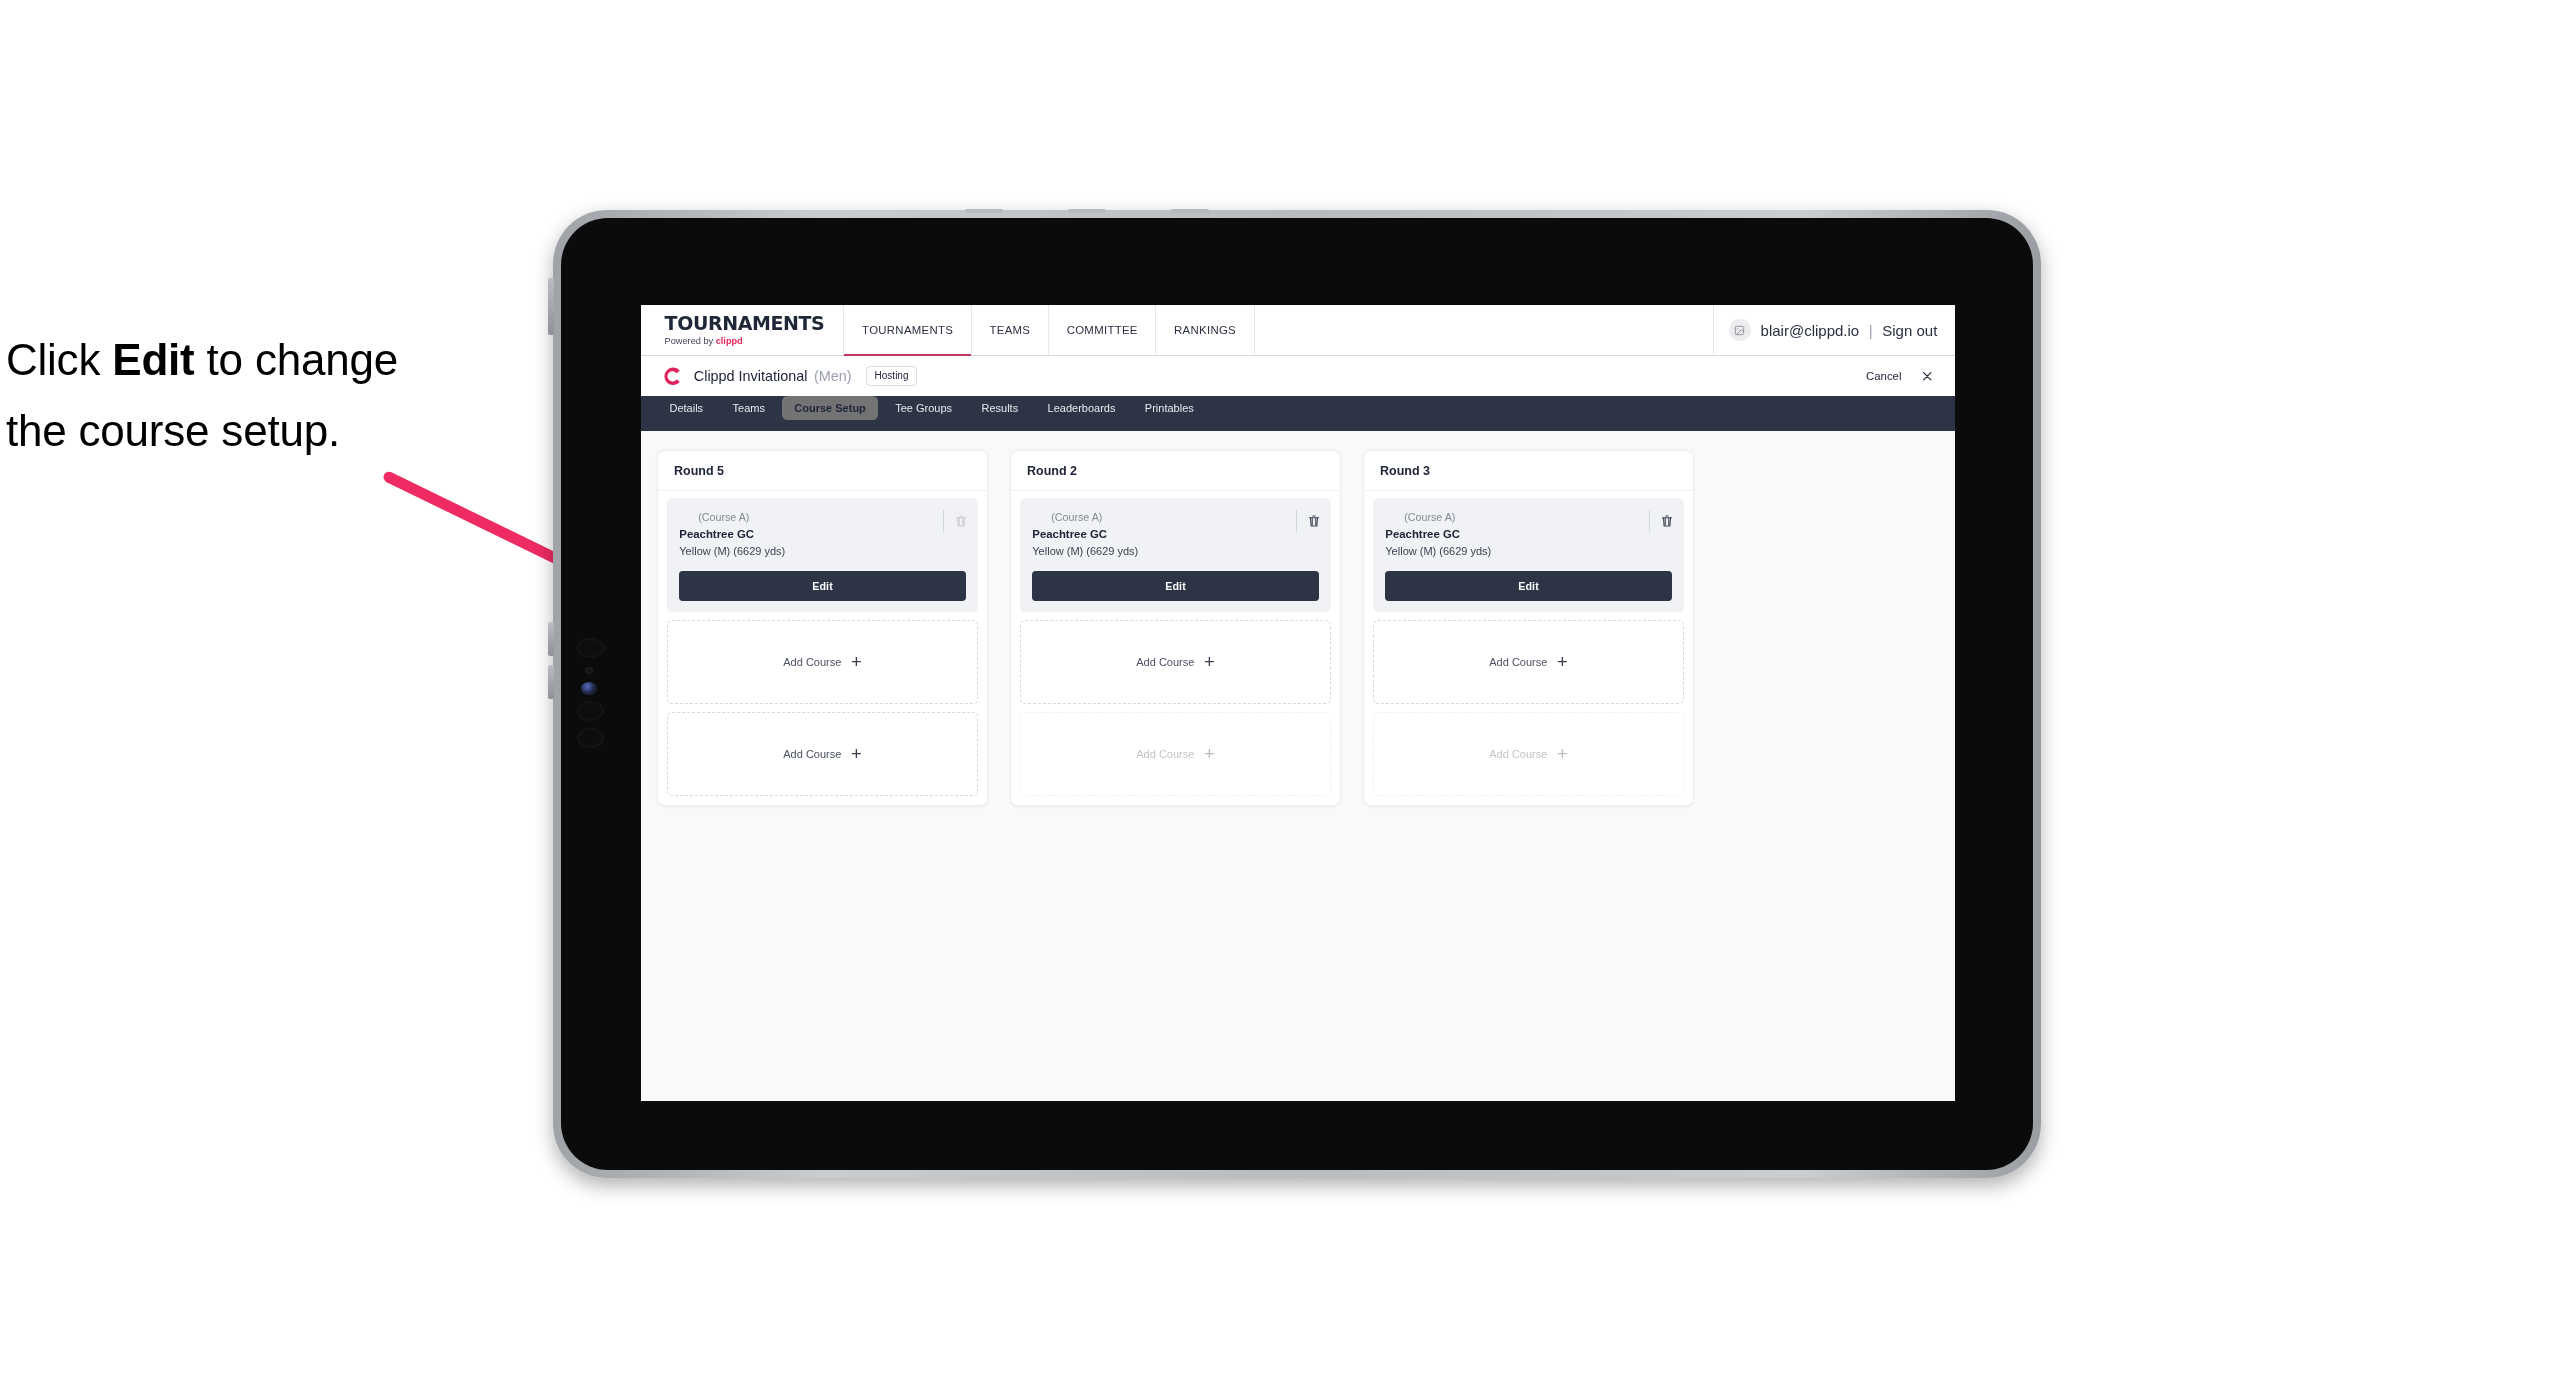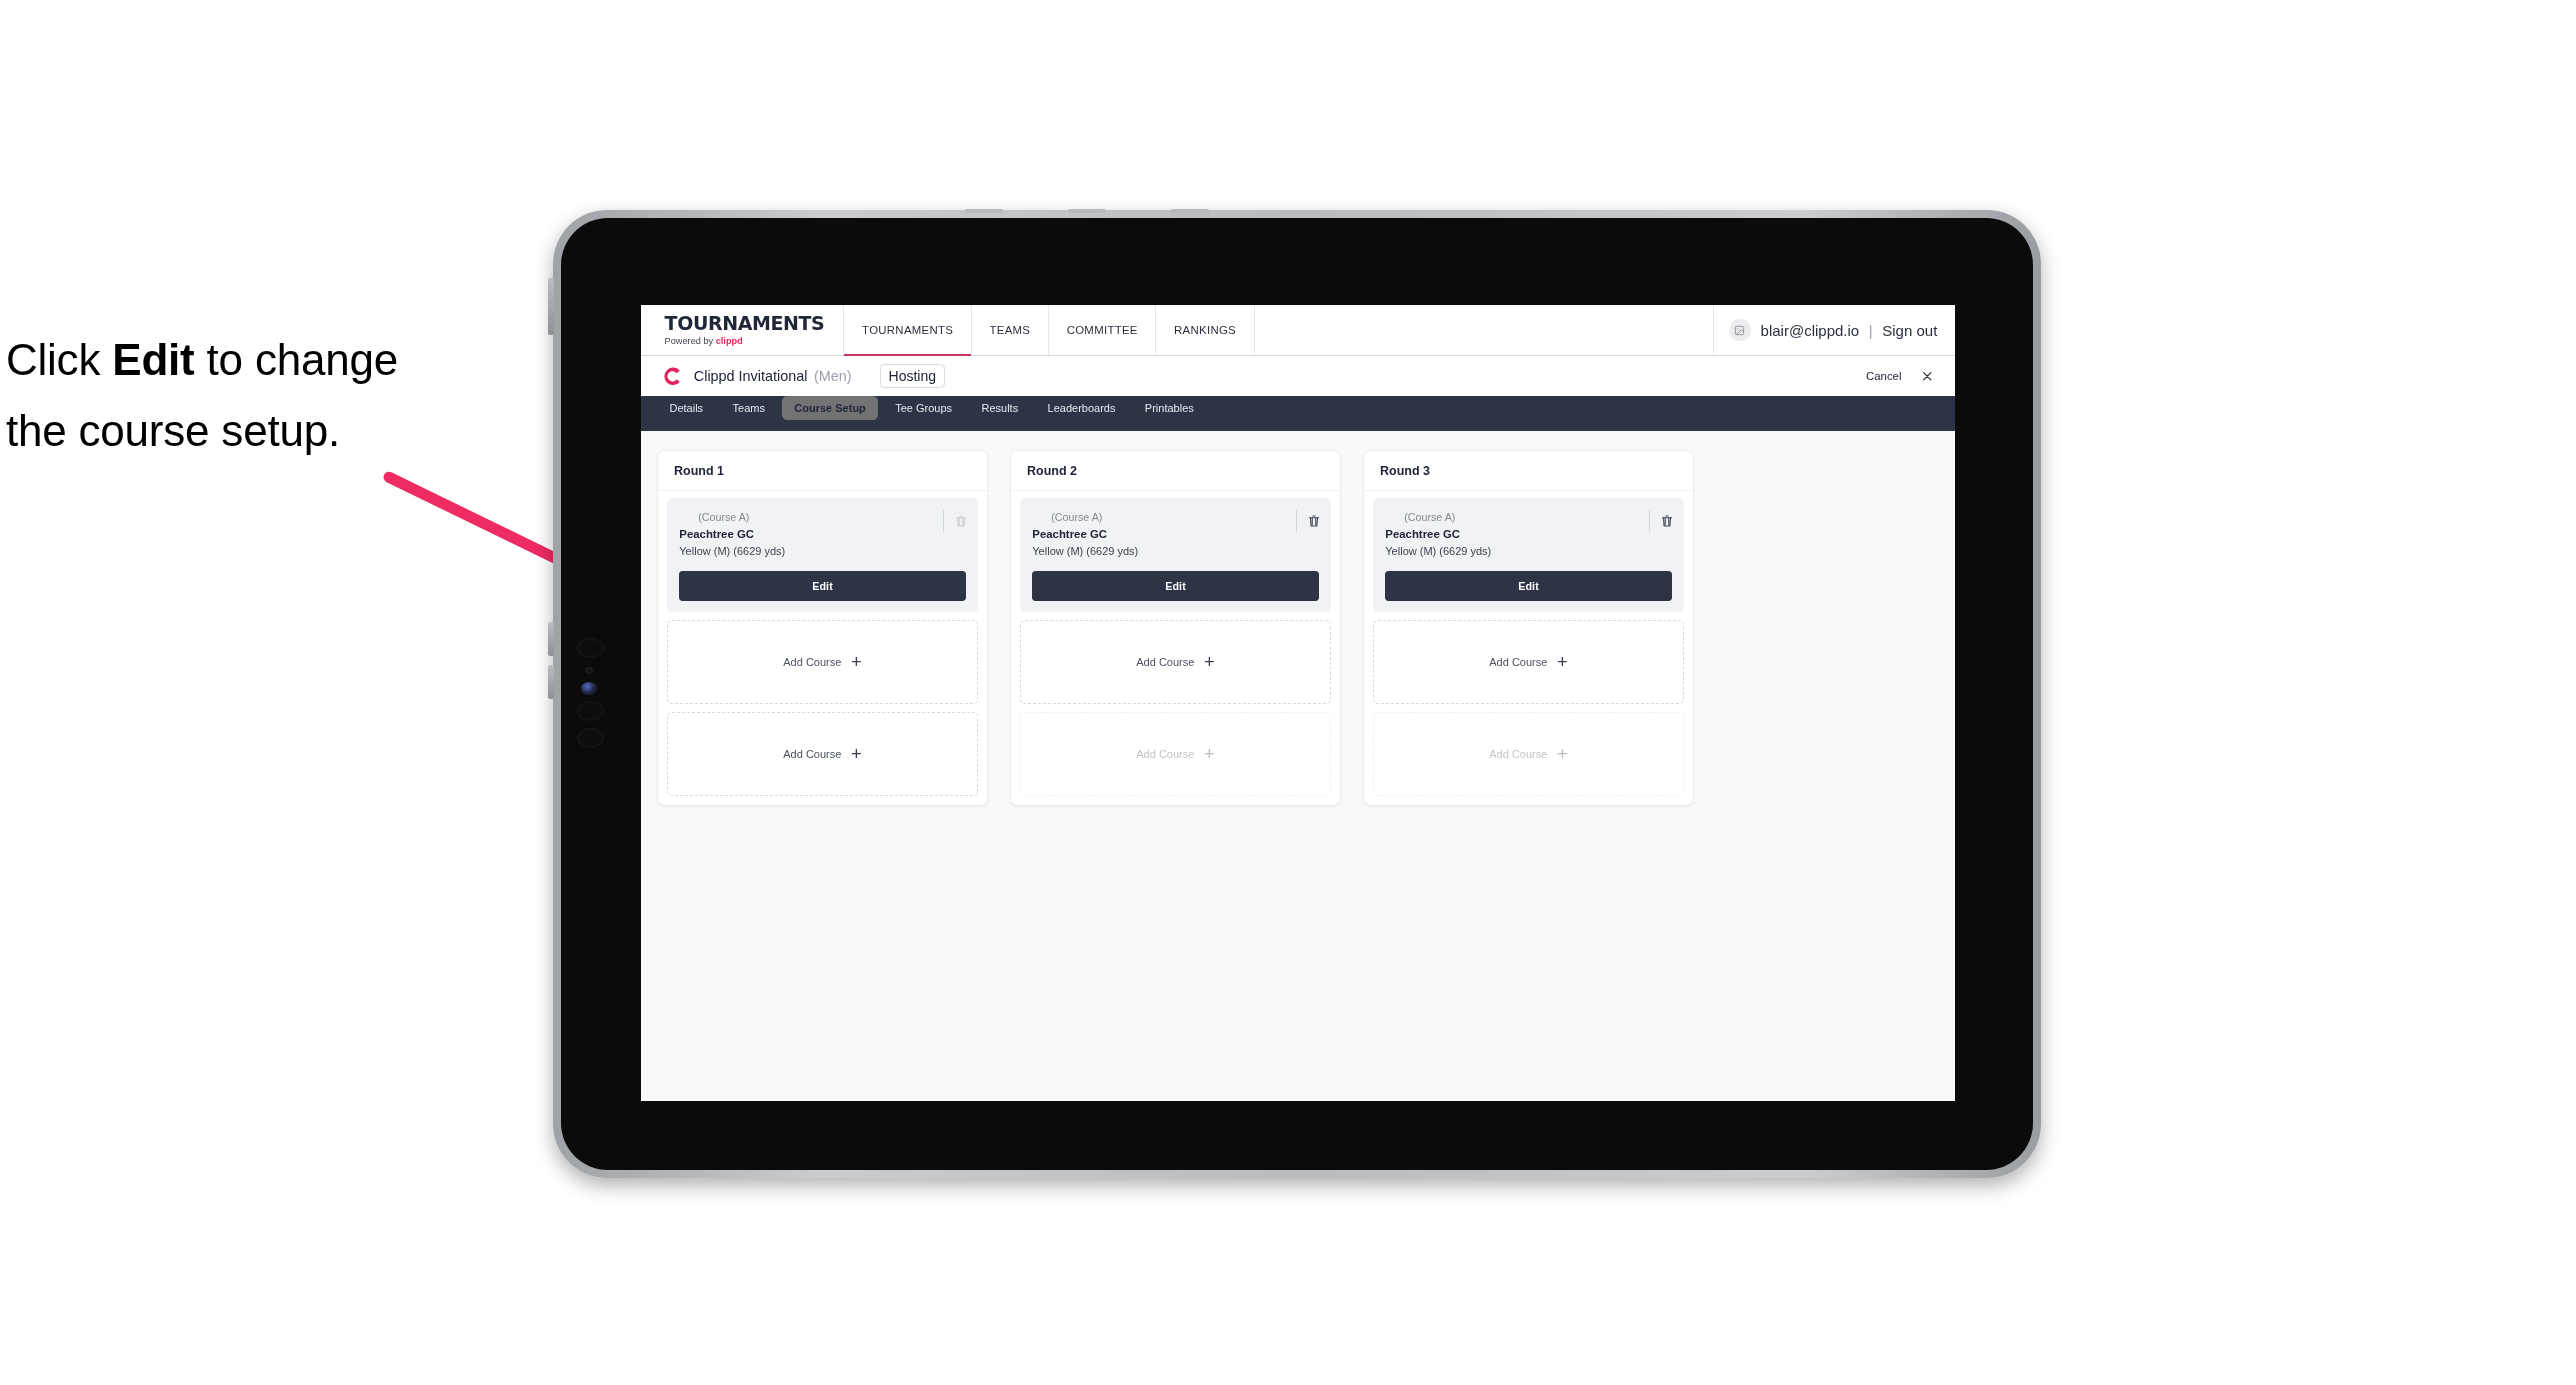--- a/index.html
+++ b/index.html
@@ -186,22 +186,22 @@
     position: relative;
   }
   #clogo {
     width: 19px; height: 20.6px;
     margin-right: 11.8px;
     flex: none;
   }
   #tname { font-size: 14.4px; color: #20263a; }
   #tgender { font-size: 14.4px; color: #9aa0ad; margin-left: 6.6px; }
   #thosting {
-    margin-left: 28px;
-    font-size: 14px;
+    margin-left: 14px;
+    font-size: 10px;
     color: #20263a;
     border: 0.7px solid #d9dbe0;
     border-radius: 4.4px;
     padding: 3.7px 8px;
     line-height: 1;
     background: #fff;
   }
   #tcancel {
     margin-left: auto;
     font-size: 11.4px;
@@ -395,21 +395,21 @@
     <div class="tab"><span>Tee Groups</span></div>
     <div class="tab"><span>Results</span></div>
     <div class="tab"><span>Leaderboards</span></div>
     <div class="tab"><span>Printables</span></div>
   </div>
 
   <div id="rounds">
 
     <div class="round-col">
       <div class="round-card">
-        <div class="round-head">Round 1</div>
+        <div class="round-head">Round 5</div>
         <div class="round-body">
 
           <div class="course-panel">
             <div class="course-label">(Course A)</div>
             <div class="course-name">Peachtree GC</div>
             <div class="course-tee">Yellow (M) (6629 yds)</div>
 
             <div class="panel-actions">
               <div class="vdiv"></div>
               <svg class="trash dim" viewBox="0 0 24 24" fill="none" stroke="currentColor" stroke-width="1.8" stroke-linecap="round">

